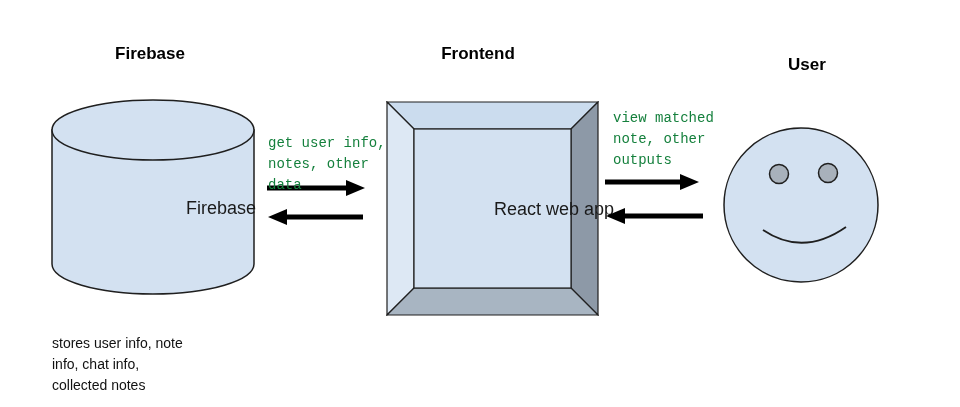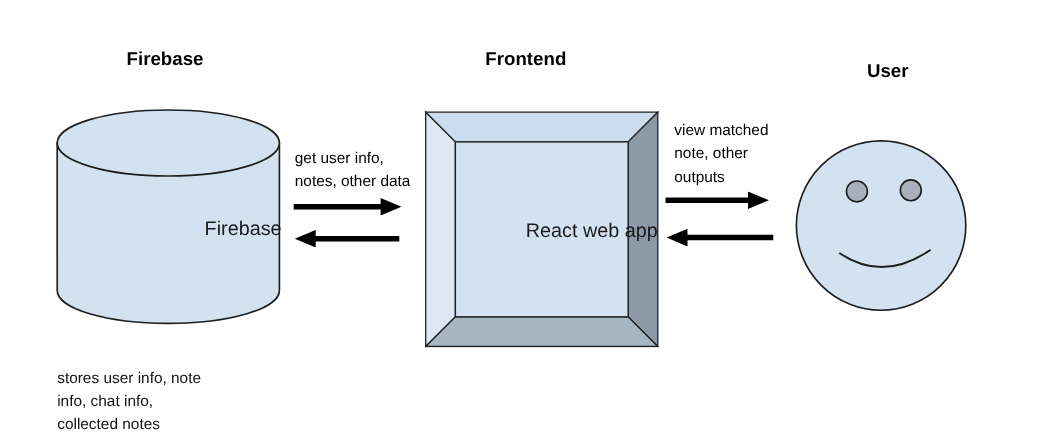--- a/index.html
+++ b/index.html
@@ -25,21 +25,22 @@
   }
   .node-label {
     font-size: 18px;
     text-align: right;
     color: #1a1a1a;
   }
   .edge-label {
     font-size: 14px;
     line-height: 21px;
     white-space: pre-line;
-    color: #000000;
+    color: #15803d;
+    font-family: Liberation Mono, monospace;
   }
   .caption {
     font-size: 14px;
     line-height: 21px;
     white-space: pre-line;
     text-align: left;
     color: #111111;
   }
   svg { display: block; }
   .outline { stroke: #1f1f1f; stroke-width: 1.5; }
@@ -79,21 +80,21 @@
   <div class="abs edge-label" style="left:268px; top:133px; width:120px;">get user info,
 notes, other data</div>
 
   <svg class="abs" style="left:386px; top:101px;" width="213" height="215" viewBox="0 0 213 215">
     <polygon class="box-edge" points="1,1 212,1 185,28 28,28" fill="#cbdcee"></polygon>
     <polygon class="box-edge" points="1,1 28,28 28,187 1,214" fill="#dde8f4"></polygon>
     <polygon class="box-edge" points="212,1 212,214 185,187 185,28" fill="#8d99a7"></polygon>
     <polygon class="box-edge" points="1,214 28,187 185,187 212,214" fill="#a8b5c2"></polygon>
     <rect class="box-edge" x="28" y="28" width="157" height="159" fill="#d3e1f1"></rect>
   </svg>
-  <div class="abs node-label" style="left:386px; top:199px; width:212px;">React web app</div>
+  <div class="abs node-label" style="left:386px; top:199px; width:212px;padding-left:16px;">React web app</div>
 
   <svg class="abs" style="left:604px; top:174px;" width="96" height="16" viewBox="0 0 96 16">
     <line class="arrow-line" x1="1" y1="8" x2="77" y2="8"></line>
     <polygon class="arrow-head" points="76,0 95,8 76,16"></polygon>
   </svg>
   <svg class="abs" style="left:606px; top:208px;" width="98" height="16" viewBox="0 0 98 16">
     <line class="arrow-line" x1="97" y1="8" x2="17" y2="8"></line>
     <polygon class="arrow-head" points="19,0 0,8 19,16"></polygon>
   </svg>
 

